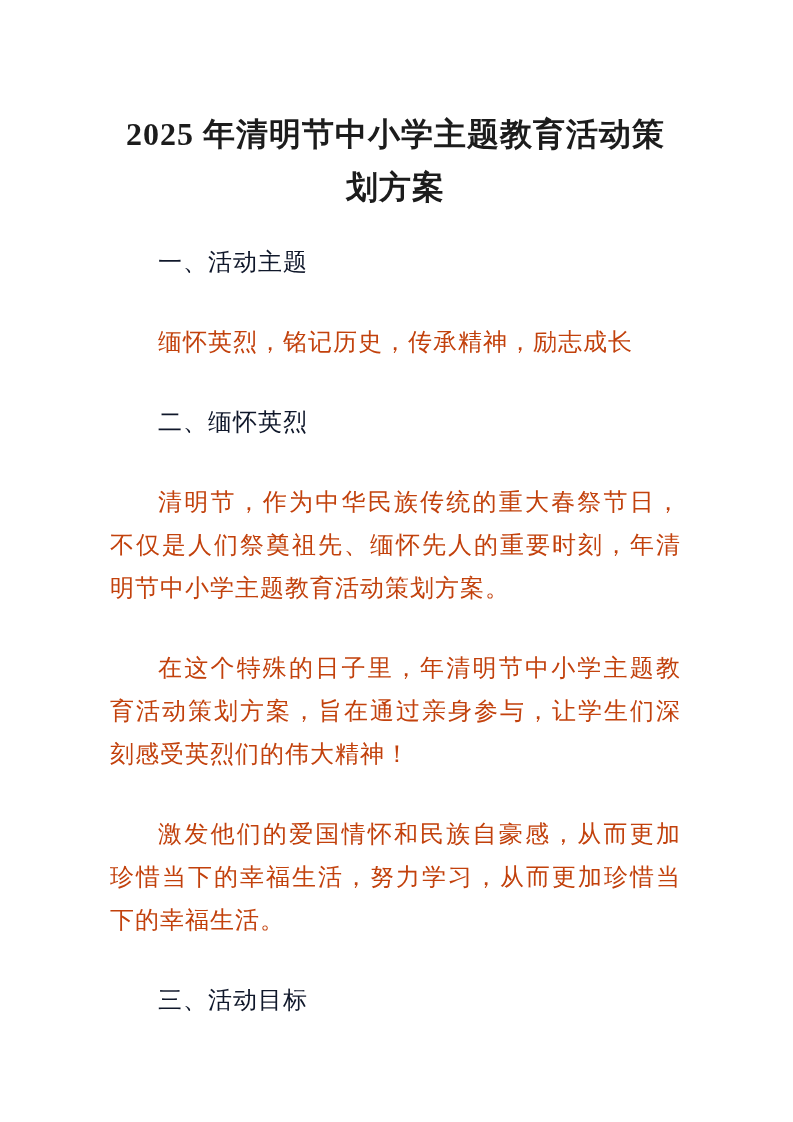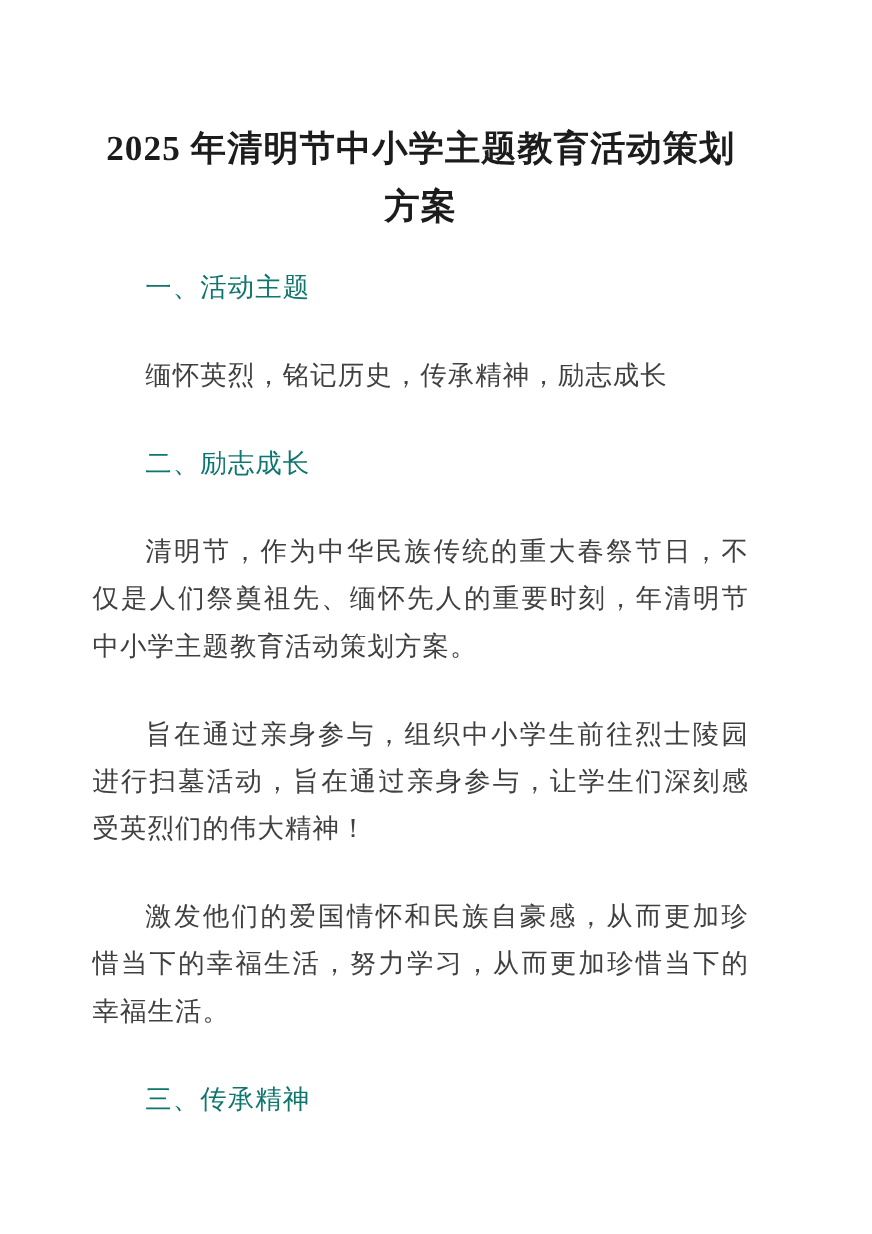--- a/index.html
+++ b/index.html
@@ -7,66 +7,66 @@
     padding: 0;
     background: #ffffff;
   }
   .page {
     position: relative;
     width: 793px;
     height: 1122px;
     margin: 0 auto;
     background: #ffffff;
     box-sizing: border-box;
-    padding: 108px 112px 0 84px;
+    padding: 108px 112px 0 110px;
     overflow: hidden;
     font-family: "Liberation Serif", "DejaVu Serif", serif;
   }
   .doc-title {
     margin: 0 0 27px 0;
     font-size: 32px;
     font-weight: bold;
     line-height: 53px;
     text-align: center;
     color: #1c1c1c;
     letter-spacing: 1px;
   }
   .section-heading {
     margin: 0 0 37px 0;
     font-size: 24px;
     font-weight: normal;
     line-height: 43px;
     text-indent: 2em;
-    color: #0f766e;
+    color: #0f172a;
     letter-spacing: 1px;
   }
   .para {
     margin: 0 0 37px 0;
     font-size: 24px;
     line-height: 43px;
     text-indent: 2em;
-    color: #404040;
+    color: #c2410c;
     letter-spacing: 1px;
     text-align: justify;
   }
 </style>
 </head>
 <body>
 
 <div class="page">
 
   <h1 class="doc-title">2025 年清明节中小学主题教育活动策划方案</h1>
 
   <h2 class="section-heading">一、活动主题</h2>
 
   <p class="para">缅怀英烈，铭记历史，传承精神，励志成长</p>
 
-  <h2 class="section-heading">二、励志成长</h2>
+  <h2 class="section-heading">二、缅怀英烈</h2>
 
   <p class="para">清明节，作为中华民族传统的重大春祭节日，不仅是人们祭奠祖先、缅怀先人的重要时刻，年清明节中小学主题教育活动策划方案。</p>
 
-  <p class="para">旨在通过亲身参与，组织中小学生前往烈士陵园进行扫墓活动，旨在通过亲身参与，让学生们深刻感受英烈们的伟大精神！</p>
+  <p class="para">在这个特殊的日子里，年清明节中小学主题教育活动策划方案，旨在通过亲身参与，让学生们深刻感受英烈们的伟大精神！</p>
 
   <p class="para">激发他们的爱国情怀和民族自豪感，从而更加珍惜当下的幸福生活，努力学习，从而更加珍惜当下的幸福生活。</p>
 
-  <h2 class="section-heading">三、传承精神</h2>
+  <h2 class="section-heading">三、活动目标</h2>
 
 </div>
 
 </body></html>

